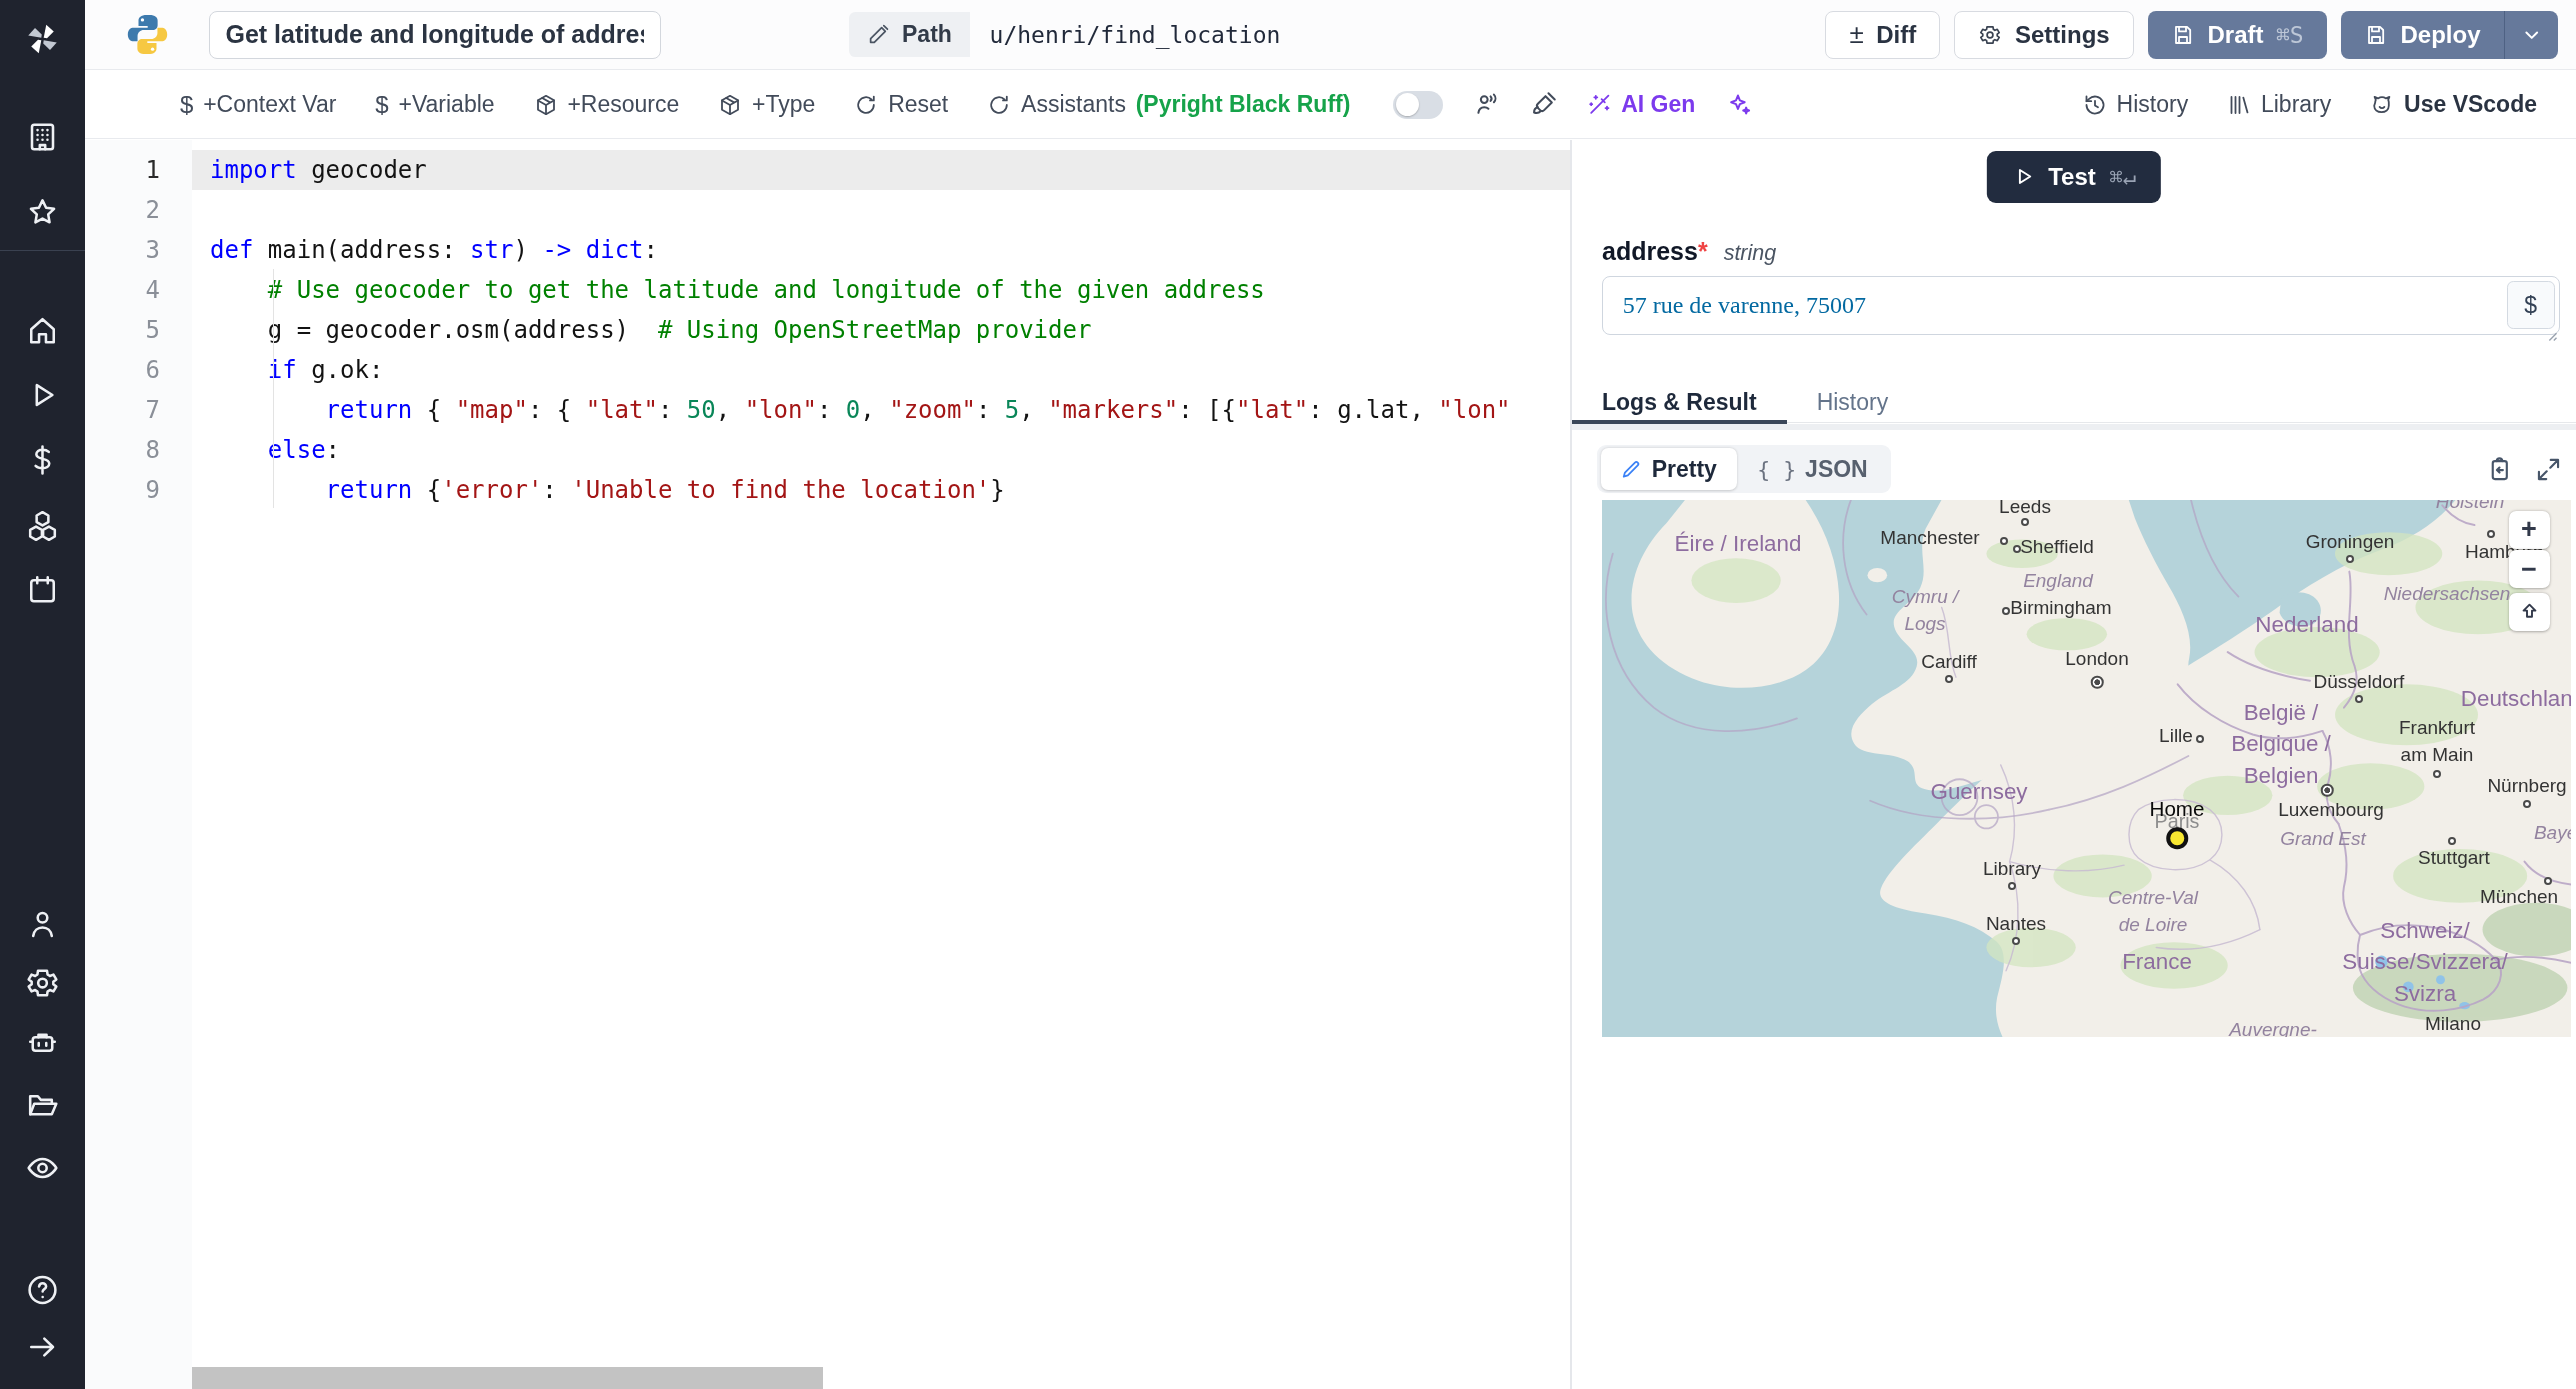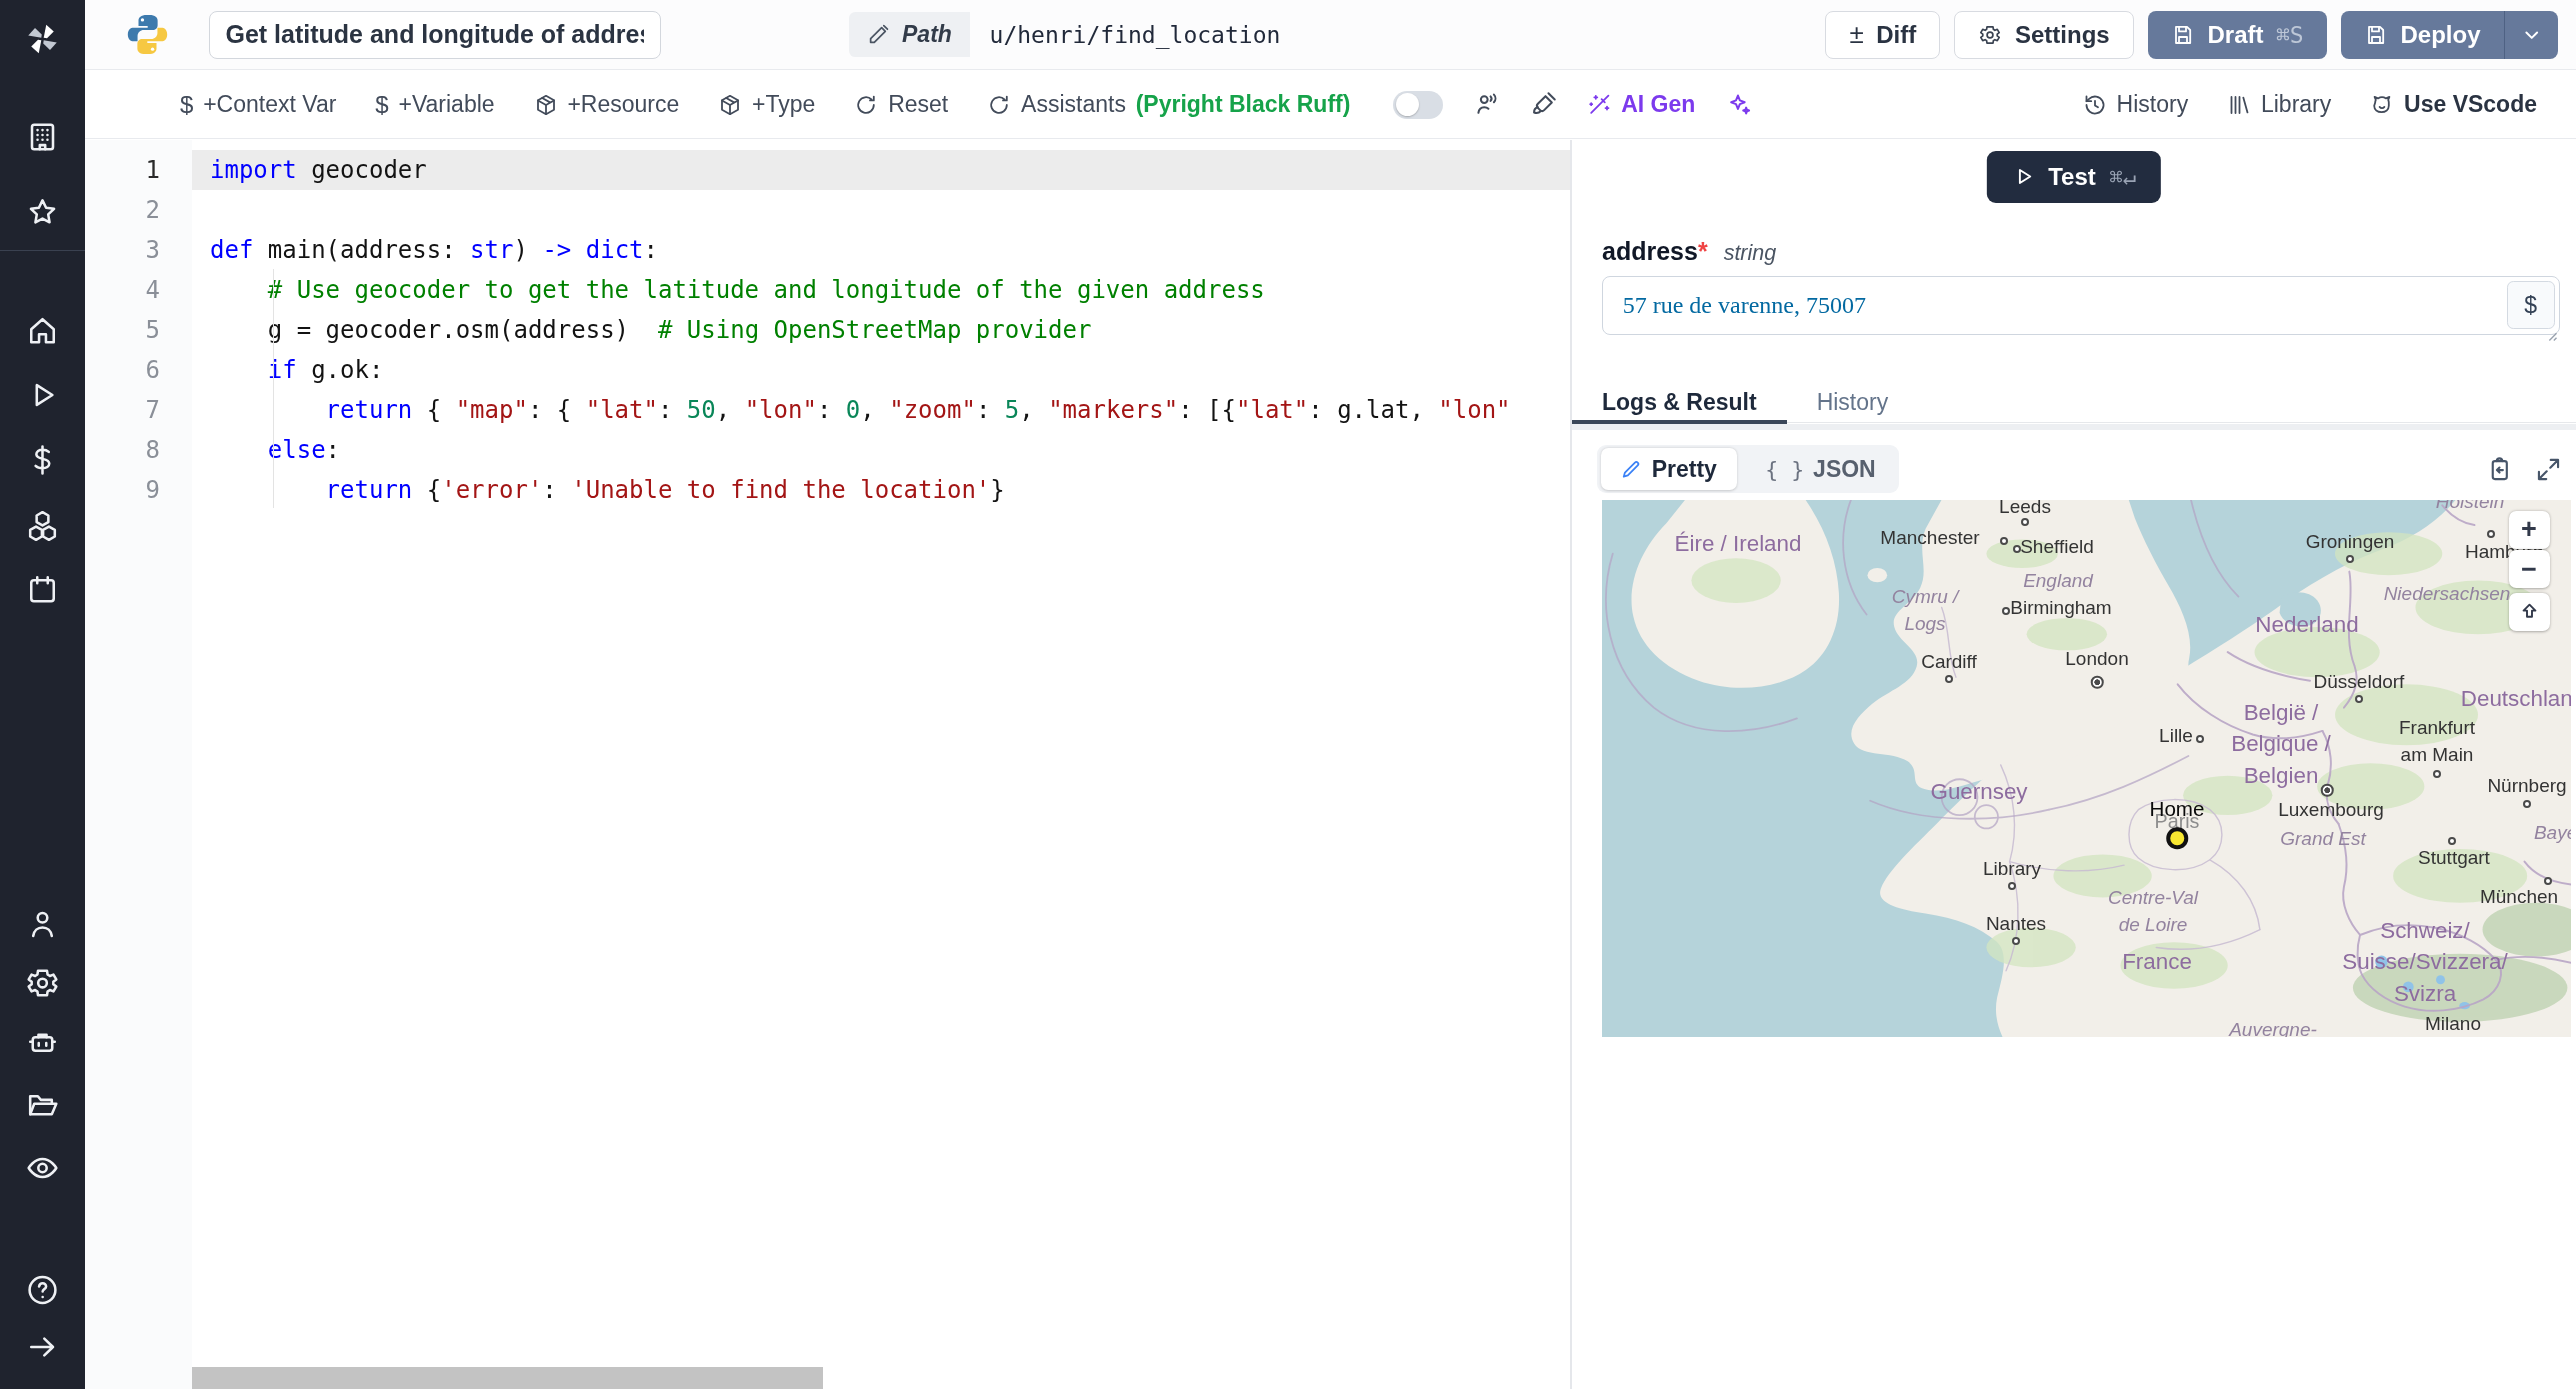--- a/index.html
+++ b/index.html
@@ -13,21 +13,21 @@
   .sb-ic svg { width:36px; height:36px; stroke:#eef0f4; stroke-width:1.7; fill:none; stroke-linecap:round; stroke-linejoin:round; }
   .sb-div { position:absolute; left:0; right:0; top:250px; height:0.9px; background:#3a4150; }
 
   
   .topbar { position:absolute; left:85px; top:0; right:0; height:70px; background:#fcfcfd; border-bottom:0.9px solid #e8eaee; display:flex; align-items:center; padding:0 18px; z-index:20; }
   .py-ic { width:45px; height:45px; margin-left:21.5px; flex:0 0 auto; }
   .title-input { margin-left:39px; width:452px; height:48px; border:0.9px solid #d3d7dd; border-radius:8px; background:#fff; font-size:25px; font-weight:600; color:#2b3442; padding:0 16px; outline:none; white-space:nowrap; overflow:hidden; font-family:"Liberation Sans", sans-serif; }
   .path-chip { margin-left:188px; display:flex; align-items:center; height:45px; border-radius:6.3px; overflow:hidden; }
   .path-left { display:flex; align-items:center; gap:12.5px; background:#eef0f3; height:100%; padding:0 18px; }
   .path-left svg { width:23px; height:23px; stroke:#4b5563; stroke-width:1.8; fill:none; stroke-linecap:round; stroke-linejoin:round; }
-  .path-label { font-size:23px; font-weight:600; color:#323b49;font-style:italic; }
+  .path-label { font-size:23px; font-weight:600; color:#323b49; }
   .path-value { font-family:"DejaVu Sans Mono", monospace; font-size:23px; color:#21293a; padding:0 19.7px; }
   .tb-right { margin-left:auto; display:flex; align-items:center; gap:14.3px; }
   .btn { display:flex; align-items:center; gap:12.5px; height:48px; border-radius:8px; padding:0 23px; font-size:24px; font-weight:600; cursor:pointer; }
   .btn-light { background:#fff; border:0.9px solid #d8dbe1; color:#2a3342; }
   .btn-slate { background:#66799b; color:#fff; border:none; }
   .btn-slate svg { width:24px; height:24px; stroke:#fff; stroke-width:1.8; fill:none; stroke-linecap:round; stroke-linejoin:round; }
   .btn-light svg { width:24px; height:24px; stroke:#3a4352; stroke-width:1.7; fill:none; stroke-linecap:round; stroke-linejoin:round; }
   .shortcut { font-family:"DejaVu Sans Mono", monospace; font-weight:400; color:#bdc7d7; font-size:23px; }
   .deploy-split { display:flex; align-items:stretch; background:#66799b; border-radius:8px; overflow:hidden; cursor:pointer; }
   .deploy-main { display:flex; align-items:center; gap:12.5px; padding:0 23px; height:48px; color:#fff; font-size:24px; font-weight:600; }
@@ -78,21 +78,21 @@
   .field-input { width:100%; height:100%; border:0.9px solid #cfd6df; border-radius:8px; font-size:24px; color:#0369a1; padding:0 72px 0 19.7px; outline:none; font-family:Liberation Serif, serif; }
   .dollar-btn { position:absolute; right:5.4px; top:5.4px; width:48px; height:48px; background:#f8fafc; border:0.9px solid #d4dae2; border-radius:6.3px; font-size:23px; color:#334155; display:flex; align-items:center; justify-content:center; cursor:pointer; }
   .resize-corner { position:absolute; right:1.8px; bottom:-7.2px; width:14.3px; height:14.3px; }
   .resize-corner svg { width:14.3px; height:14.3px; stroke:#9aa3af; stroke-width:1.6; }
   .tabs { position:absolute; top:243px; left:0; right:0; height:40px; border-bottom:0.9px solid #e6e8eb; display:flex; }
   .tab { padding:0 30px; font-size:23px; display:flex; align-items:center; cursor:pointer; position:relative; color:#64748b; font-weight:500; }
   .tab.active { color:#1e293b; font-weight:600; }
   .tab.active::after { content:""; position:absolute; left:0; right:0; bottom:-1.8px; height:3.6px; background:#3b4759; }
   .splitter { position:absolute; top:284px; left:0; right:0; height:6.3px; background:#edeff2; cursor:row-resize; }
   .resultbar { position:absolute; top:304px; left:25px; right:14.3px; height:50px; display:flex; align-items:center; }
-  .seg { display:flex; align-items:center; background:#f1f3f6; border-radius:9px; padding:3.6px; gap:9px;text-align:right; }
+  .seg { display:flex; align-items:center; background:#f1f3f6; border-radius:9px; padding:3.6px; gap:1px;text-align:right; }
   .seg-item { display:flex; align-items:center; gap:9px; padding:7.2px 19.7px; border-radius:7.2px; font-size:23px; font-weight:600; color:#57606e; cursor:pointer; }
   .seg-item.active { background:#fff; color:#1e293b; box-shadow:0 0.9px 2.7px rgba(0,0,0,.18); }
   .seg-item svg { width:22.4px; height:22.4px; fill:none; stroke-width:1.9; stroke-linecap:round; stroke-linejoin:round; }
   .seg-pen svg { stroke:#3b82f6; }
   .braces { font-family:"DejaVu Sans Mono", monospace; font-size:21.5px; color:#6b7280; font-weight:400; }
   .result-icons { margin-left:auto; display:flex; align-items:center; gap:21.5px; }
   .result-icons .icon-btn { margin-left:0; }
   .result-icons svg { width:27px; height:27px; stroke:#475569; stroke-width:1.9; fill:none; stroke-linecap:round; stroke-linejoin:round; }
 
   

